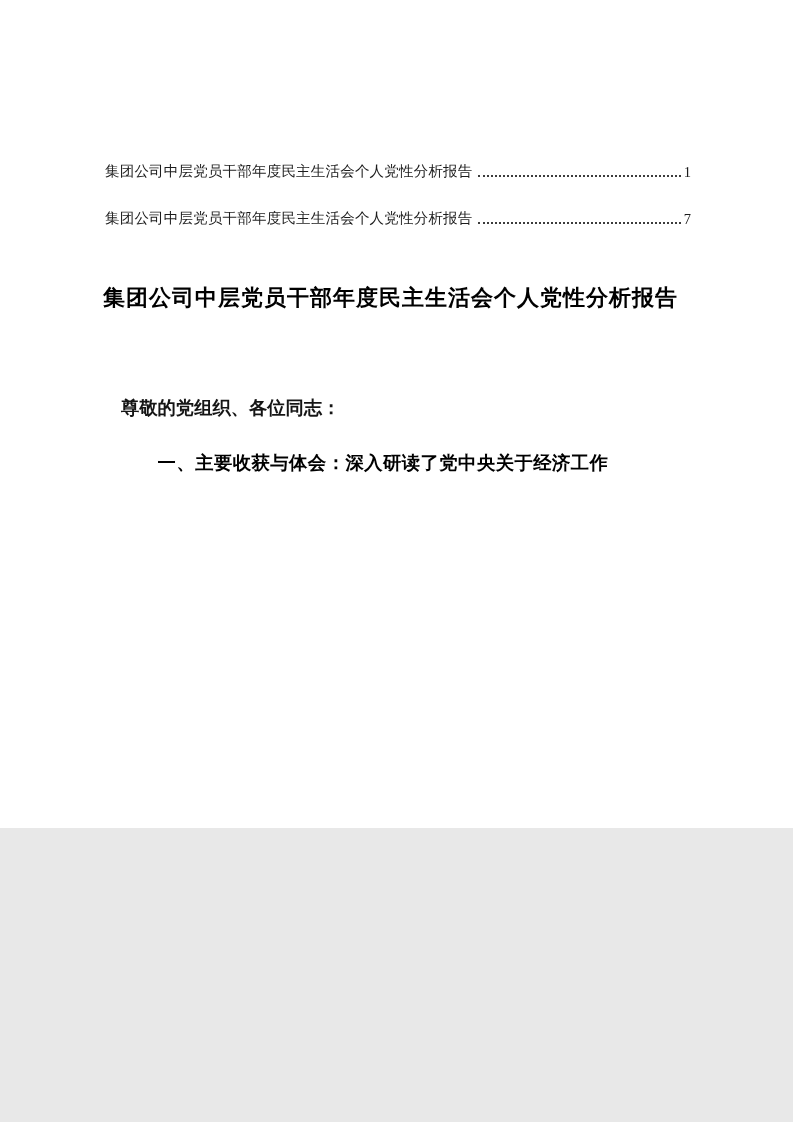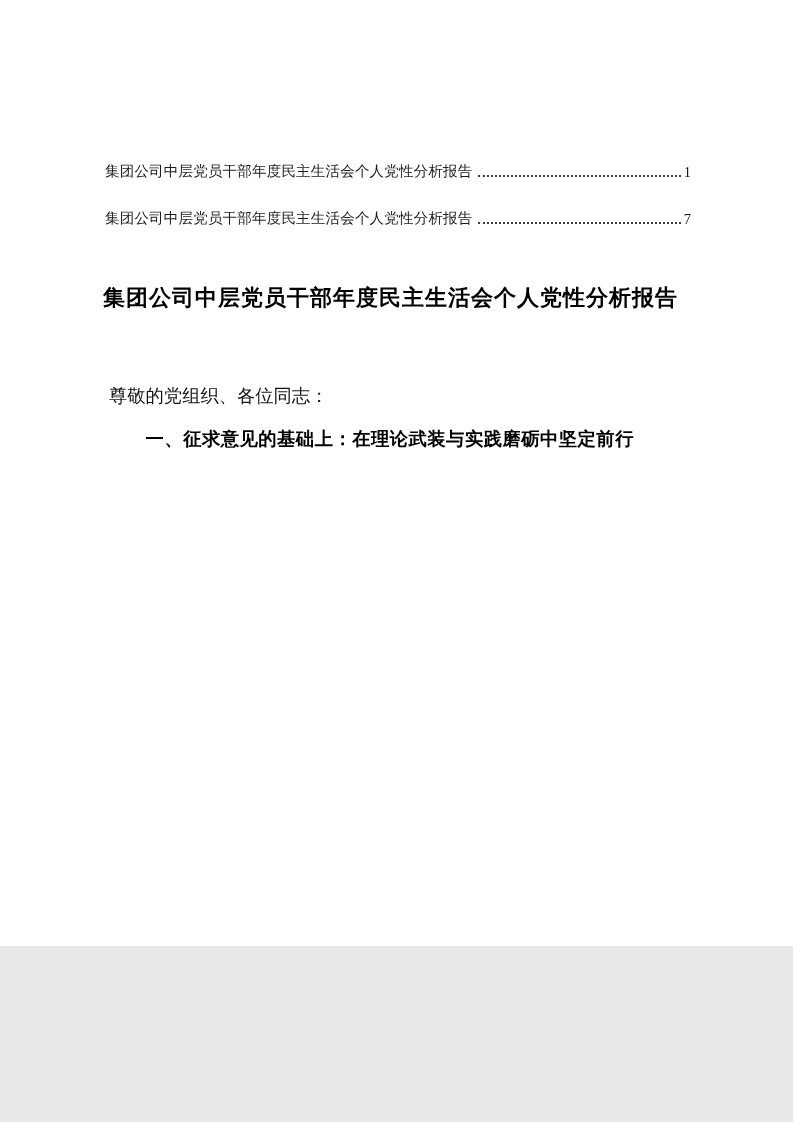--- a/index.html
+++ b/index.html
@@ -3,21 +3,21 @@
 <meta charset="utf-8">
 <style>
   html, body {
     margin: 0;
     padding: 0;
     background: #e8e8e8;
   }
   .page {
     position: relative;
     width: 793px;
-    height: 946px;
+    height: 828px;
     background: #ffffff;
     margin: 0 auto;
     overflow: hidden;
     color: #111111;
   }
 
   
   .toc {
     position: absolute;
     left: 105px;
@@ -70,22 +70,23 @@
     top: 374px;
     width: 586px;
     font-family: "Liberation Serif", serif;
     font-size: 18.3px;
     line-height: 37.7px;
     text-align: justify;
     text-justify: inter-ideograph;
     color: #151515;
   }
   .doc-body p {
-    margin: 4px;
+    margin: 16px;
     padding: 0;
+    font-weight: bold;
   }
   .salutation {
     text-indent: 0;
   }
   .para {
     text-indent: 2em;
   }
   .section-heading {
     text-indent: 2em;
     font-family: "Liberation Sans", sans-serif;
@@ -128,20 +129,20 @@
       <span class="toc-title">集团公司中层党员干部年度民主生活会个人党性分析报告</span>
       <span class="toc-leader"></span>
       <span class="toc-page">7</span>
     </div>
   </div>
 
   <h1 class="doc-title">集团公司中层党员干部年度民主生活会个人党性分析报告</h1>
 
   <div class="doc-body">
     <p class="salutation">尊敬的党组织、各位同志：</p>
-    <p class="section-heading">一、征求意见的基础上：在理论武装与实践磨砺中坚定前行</p>
+    <p class="section-heading">一、主要收获与体会：深入研读了党中央关于经济工作</p>
   </div>
 
   <div class="footer">
     <span class="dash">—</span><span class="num">1</span><span class="dash">—</span>
   </div>
 
 </div>
 
 </body></html>

